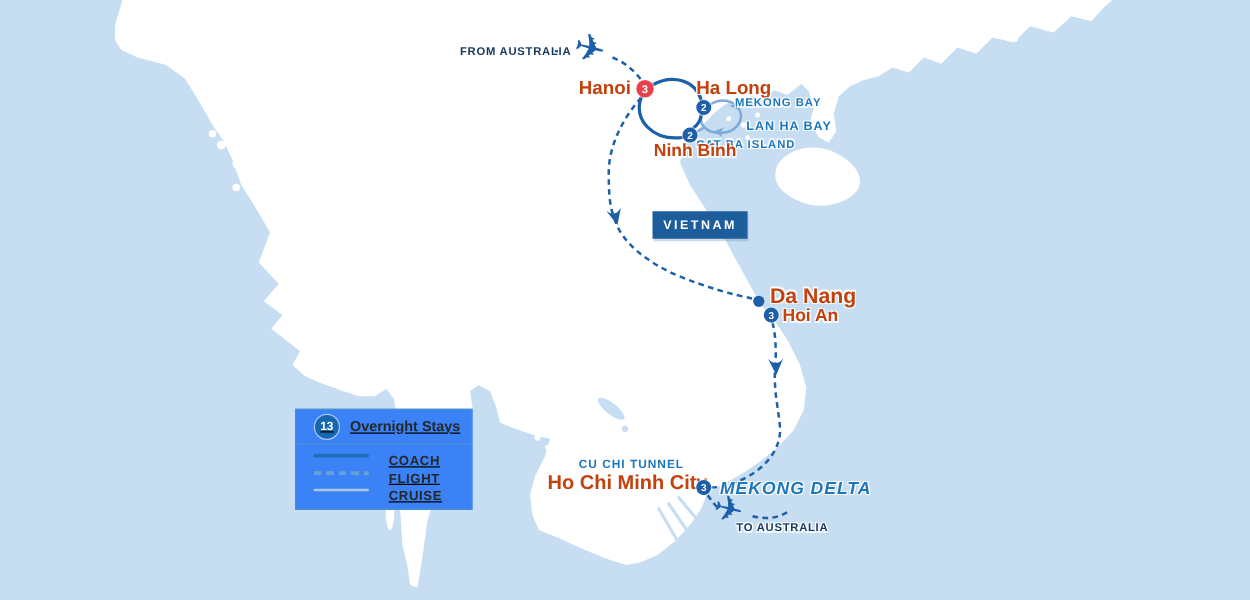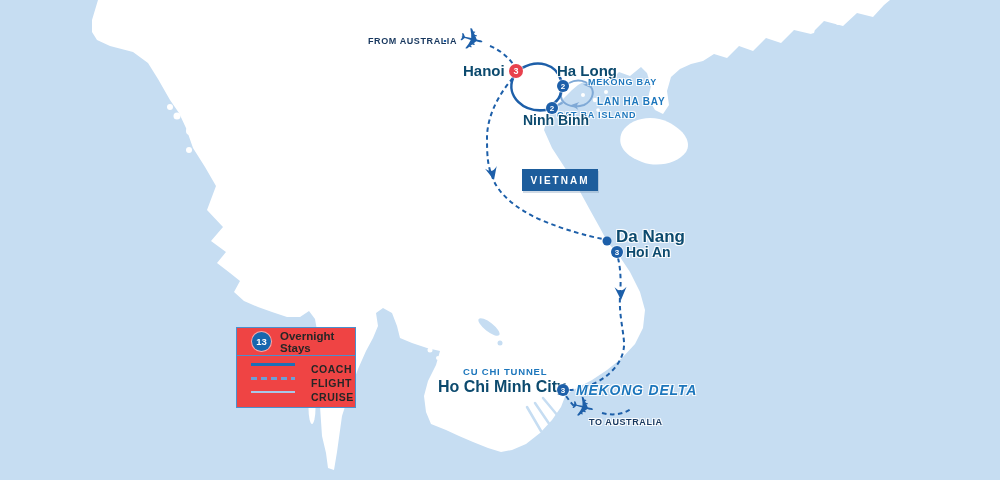--- a/index.html
+++ b/index.html
@@ -2,37 +2,37 @@
 <html><head>
 <meta charset="utf-8">
 <style>
   html,body{margin:0;padding:0;background:#e8e8e8;}
   #stage{position:relative;width:1000px;height:480px;overflow:hidden;
          font-family:"Liberation Sans",sans-serif;background:#c6ddf2;}
   #stage svg{position:absolute;left:0;top:0;}
   .lbl{position:absolute;white-space:nowrap;line-height:1;
        text-shadow:-1px -1px 0 rgba(255,255,255,.85),1px -1px 0 rgba(255,255,255,.85),
                    -1px 1px 0 rgba(255,255,255,.85),1px 1px 0 rgba(255,255,255,.85);}
-  .city{color:#0c4a6e;font-weight:bold;}
+  .city{color:#c2410c;font-weight:bold;}
   .poi{color:#1c76bc;font-weight:bold;font-size:9.5px;letter-spacing:0.8px;}
   .navy{color:#17375e;font-weight:bold;font-size:9px;letter-spacing:0.6px;}
   .badge{position:absolute;border-radius:50%;color:#fff;font-weight:bold;
          display:flex;align-items:center;justify-content:center;
          box-shadow:0 0 0 1px rgba(255,255,255,.55);}
   .badge.blue{background:#1d5fa9;}
   .badge.red{background:#e8414d;}
   .n13{width:19px;height:19px;font-size:9.5px;background:#1767ae;position:static;flex:0 0 auto;}
   .plane{position:absolute;color:#1d5fa9;font-family:"DejaVu Sans",sans-serif;
          line-height:1;text-shadow:none;}
   #vn-tag{position:absolute;left:522px;top:169px;width:76px;height:22px;background:#1d5d9c;
           color:#fff;font-weight:bold;font-size:10px;letter-spacing:2px;
           display:flex;align-items:center;justify-content:center;
           box-shadow:1px 2px 0 rgba(120,150,180,.35);}
-  #legend{position:absolute;left:236px;top:327px;width:120px;height:81px;background:#ef4444;
-          border:1.5px solid #4a90ce;box-sizing:border-box;}
+  #legend{position:absolute;left:236px;top:327px;width:142px;height:81px;background:#3b82f6;
+          border:1.5px solid #4a90ce;box-sizing:border-box;text-decoration:underline;}
   #legend .hdr{display:flex;align-items:center;gap:9px;height:27px;padding-left:15px;
                border-bottom:1.5px solid #4a90ce;}
   #legend .hdr .t{font-size:11.5px;font-weight:bold;color:#262626;}
   #legend .rows{padding:7px 0 0 14px;}
   #legend .row{display:flex;height:14px;}
   #legend .sw{width:44px;flex:0 0 auto;}
   #legend .sw i{display:block;}
   #legend .sw.coach i{height:0;border-top:3px solid #1c6fb8;}
   #legend .sw.flight i{height:3px;background:repeating-linear-gradient(90deg,#6aa0d8 0 6px,transparent 6px 10px);}
   #legend .sw.cruise i{height:0;border-top:2px solid #a9c8e8;}

